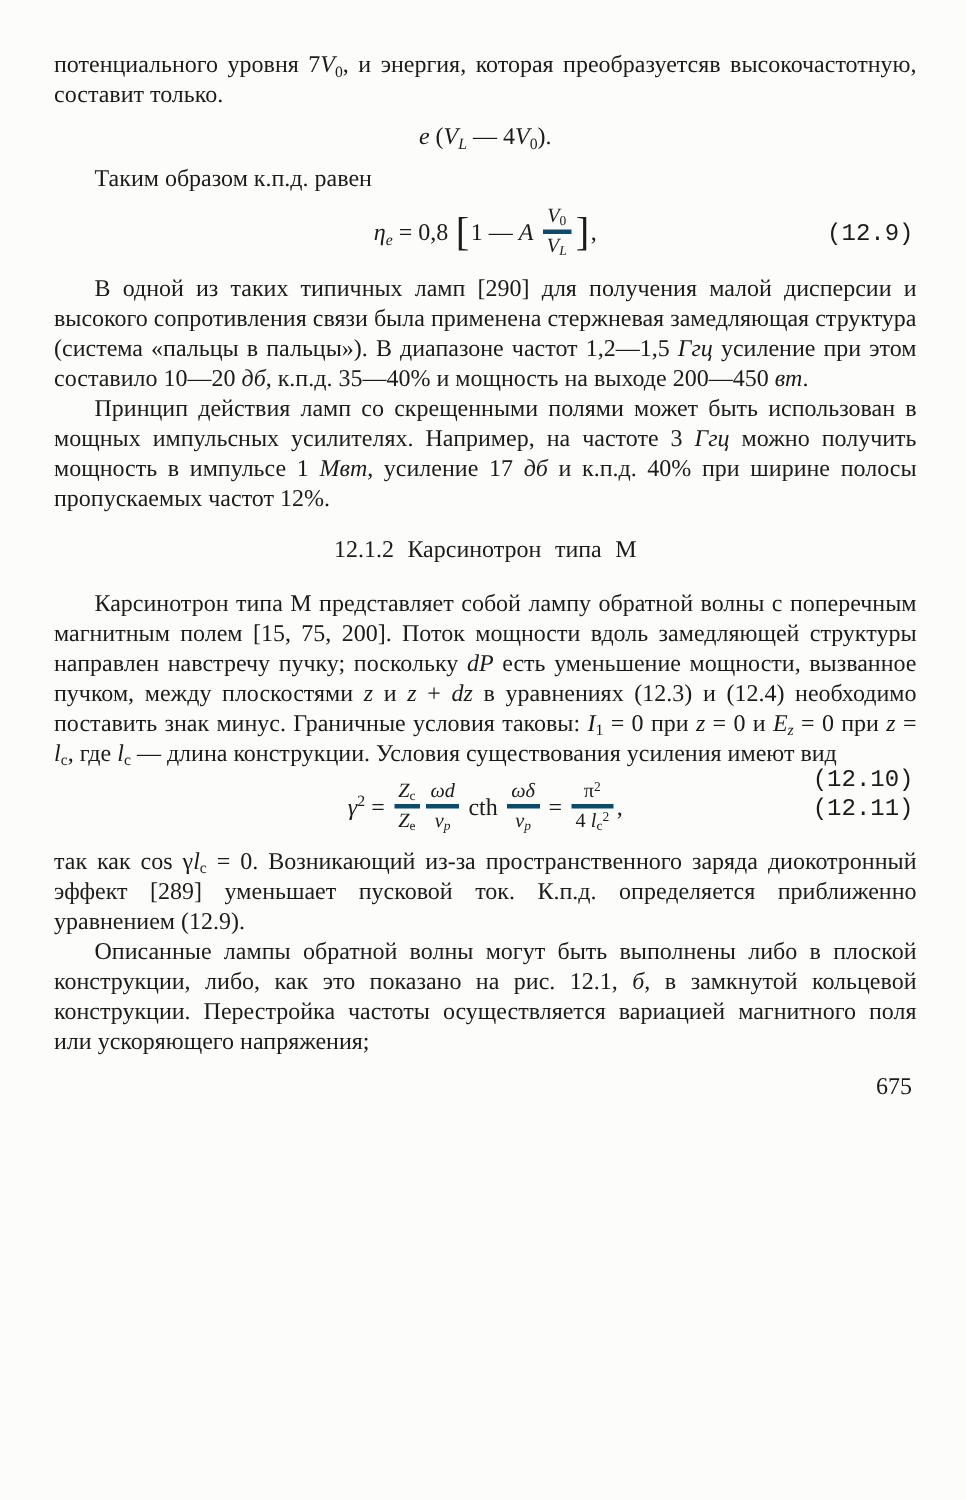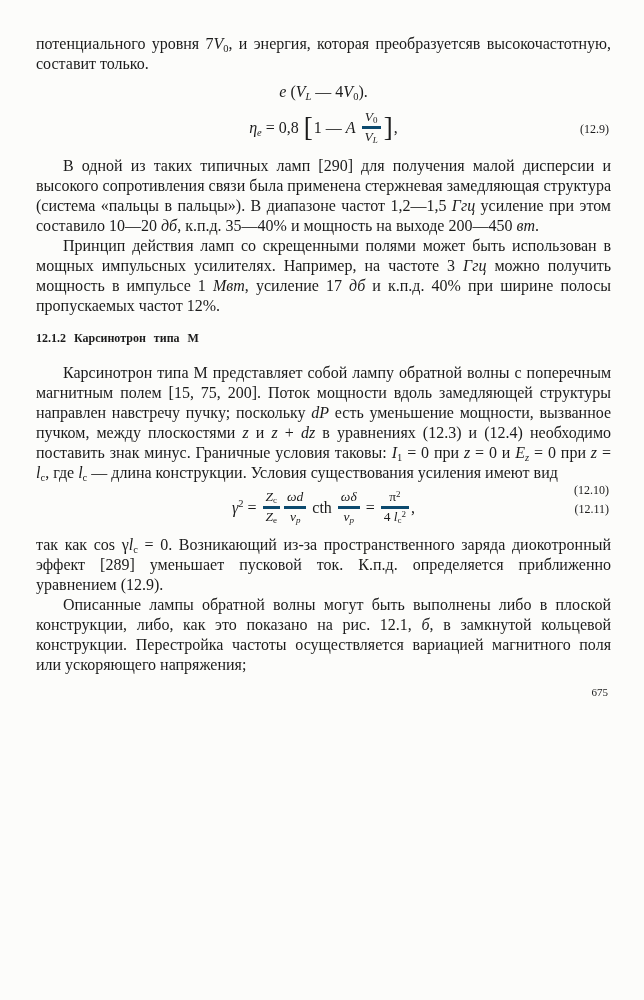--- a/index.html
+++ b/index.html
@@ -27,55 +27,58 @@
     position:relative;
     text-align:center;
     margin:7px 0;
     font-size:16px; line-height:22px;
     white-space:pre-wrap;
   }
   .formula-row.tall { margin:9px 0; }
   .eqnum {
     position:absolute; right:2px; top:50%;
     transform:translateY(-50%);
-    font-size:12px;
+    font-size:16px;
+    font-family:Liberation Mono, monospace;
   }
   .frac {
     display:inline-block; vertical-align:middle;
     text-align:center; font-size:13.5px; line-height:1.1;
     margin:0 2px; position:relative; top:-2px;
   }
   .frac .num { display:block; border-bottom:3px solid #0c4a6e; padding:0 3px 1px; }
   .frac .den { display:block; padding:1px 3px 0; }
   .frac .sub { font-size:9px; vertical-align:-2px; }
   .frac .sup { font-size:9px; vertical-align:4px; }
   .bigbr {
     font-size:27px; font-weight:400;
     vertical-align:middle; position:relative; top:-2px;
     padding:0 1px;
   }
   h2.section {
-    font-size:12px; font-weight:bold;
+    font-size:16px; font-weight:normal;
+    text-align:center;
     margin:15px 0 17px;
     word-spacing:5px;
   }
   .pagenum-row {
     text-align:right;
-    font-size:11px;
+    font-size:16px;
     margin-top:11px;
     padding-right:3px;
   }
 </style>
 </head>
 <body>
 
 <div class="page">
   <div>
       <p class="para"><span>потенциального уровня 7</span><span class="it">V</span><span class="sub">0</span><span>, и энергия, которая преобразуетсяв высокочастотную, составит только.</span></p>
       <div class="formula-row"><span><span class="it">e</span><span> (</span><span class="it">V</span><span class="sub it">L</span><span> — 4</span><span class="it">V</span><span class="sub">0</span><span>).</span></span></div>
+      <p class="para indent"><span>Таким образом к.п.д. равен</span></p>
       <div class="formula-row tall"><span><span class="it">η</span><span class="sub it">e</span><span> = 0,8 </span><span class="bigbr">[</span><span>1 — </span><span class="it">A</span><span> </span><span class="frac"><span class="num"><span class="it">V</span><span class="sub">0</span></span><span class="den"><span class="it">V</span><span class="sub it">L</span></span></span><span class="bigbr">]</span><span>,</span></span><span class="eqnum">(12.9)</span></div>
       <p class="para indent"><span>В одной из таких типичных ламп [290] для получения малой дисперсии и высокого сопротивления связи была применена стержневая замедляющая структура (система «пальцы в пальцы»). В диапазоне частот 1,2—1,5 </span><span class="it">Ггц</span><span> усиление при этом составило 10—20 </span><span class="it">дб</span><span>, к.п.д. 35—40% и мощность на выходе 200—450 </span><span class="it">вт</span><span>.</span></p>
       <p class="para indent"><span>Принцип действия ламп со скрещенными полями может быть использован в мощных импульсных усилителях. Например, на частоте 3 </span><span class="it">Ггц</span><span> можно получить мощность в импульсе 1 </span><span class="it">Мвт</span><span>, усиление 17 </span><span class="it">дб</span><span> и к.п.д.  40%  при ширине полосы пропускаемых частот 12%.</span></p>
       <h2 class="section">12.1.2 Карсинотрон типа М</h2>
       <p class="para indent"><span>Карсинотрон типа М представляет собой лампу обратной волны с поперечным магнитным полем [15, 75, 200]. Поток мощности вдоль замедляющей структуры направлен навстречу пучку; поскольку </span><span class="it">dP</span><span> есть уменьшение мощности, вызванное пучком, между плоскостями </span><span class="it">z</span><span> и </span><span class="it">z</span><span> + </span><span class="it">dz</span><span> в уравнениях (12.3) и (12.4) необходимо поставить знак минус. Граничные условия таковы: </span><span class="it">I</span><span class="sub">1</span><span> = 0 при </span><span class="it">z</span><span> = 0 и </span><span class="it">E</span><span class="sub it">z</span><span> = 0 при </span><span class="it">z</span><span> = </span><span class="it">l</span><span class="sub">c</span><span>, где </span><span class="it">l</span><span class="sub">c</span><span> — длина конструкции. Условия существования усиления имеют вид</span></p>
       <div class="formula-row"><span class="eqnum">(12.10)</span></div>
       <div class="formula-row tall"><span><span class="it">γ</span><span class="sup">2</span><span> = </span><span class="frac"><span class="num"><span class="it">Z</span><span class="sub">c</span></span><span class="den"><span class="it">Z</span><span class="sub">e</span></span></span><span class="frac"><span class="num"><span class="it">ωd</span></span><span class="den"><span class="it">v</span><span class="sub it">p</span></span></span><span> cth </span><span class="frac"><span class="num"><span class="it">ωδ</span></span><span class="den"><span class="it">v</span><span class="sub it">p</span></span></span><span> = </span><span class="frac"><span class="num"><span>π</span><span class="sup">2</span></span><span class="den"><span>4 </span><span class="it">l</span><span class="sub">c</span><span class="sup">2</span></span></span><span>,</span></span><span class="eqnum">(12.11)</span></div>
       <p class="para"><span>так как cos γ</span><span class="it">l</span><span class="sub">c</span><span> = 0. Возникающий из-за пространственного заряда диокотронный эффект [289] уменьшает пусковой ток. К.п.д. определяется приближенно уравнением (12.9).</span></p>
       <p class="para indent"><span>Описанные лампы обратной волны могут быть выполнены либо в плоской конструкции, либо, как это показано на рис. 12.1, </span><span class="it">б</span><span>, в замкнутой кольцевой конструкции. Перестройка частоты осуществляется вариацией магнитного поля или ускоряющего напряжения;</span></p>
     </div>

